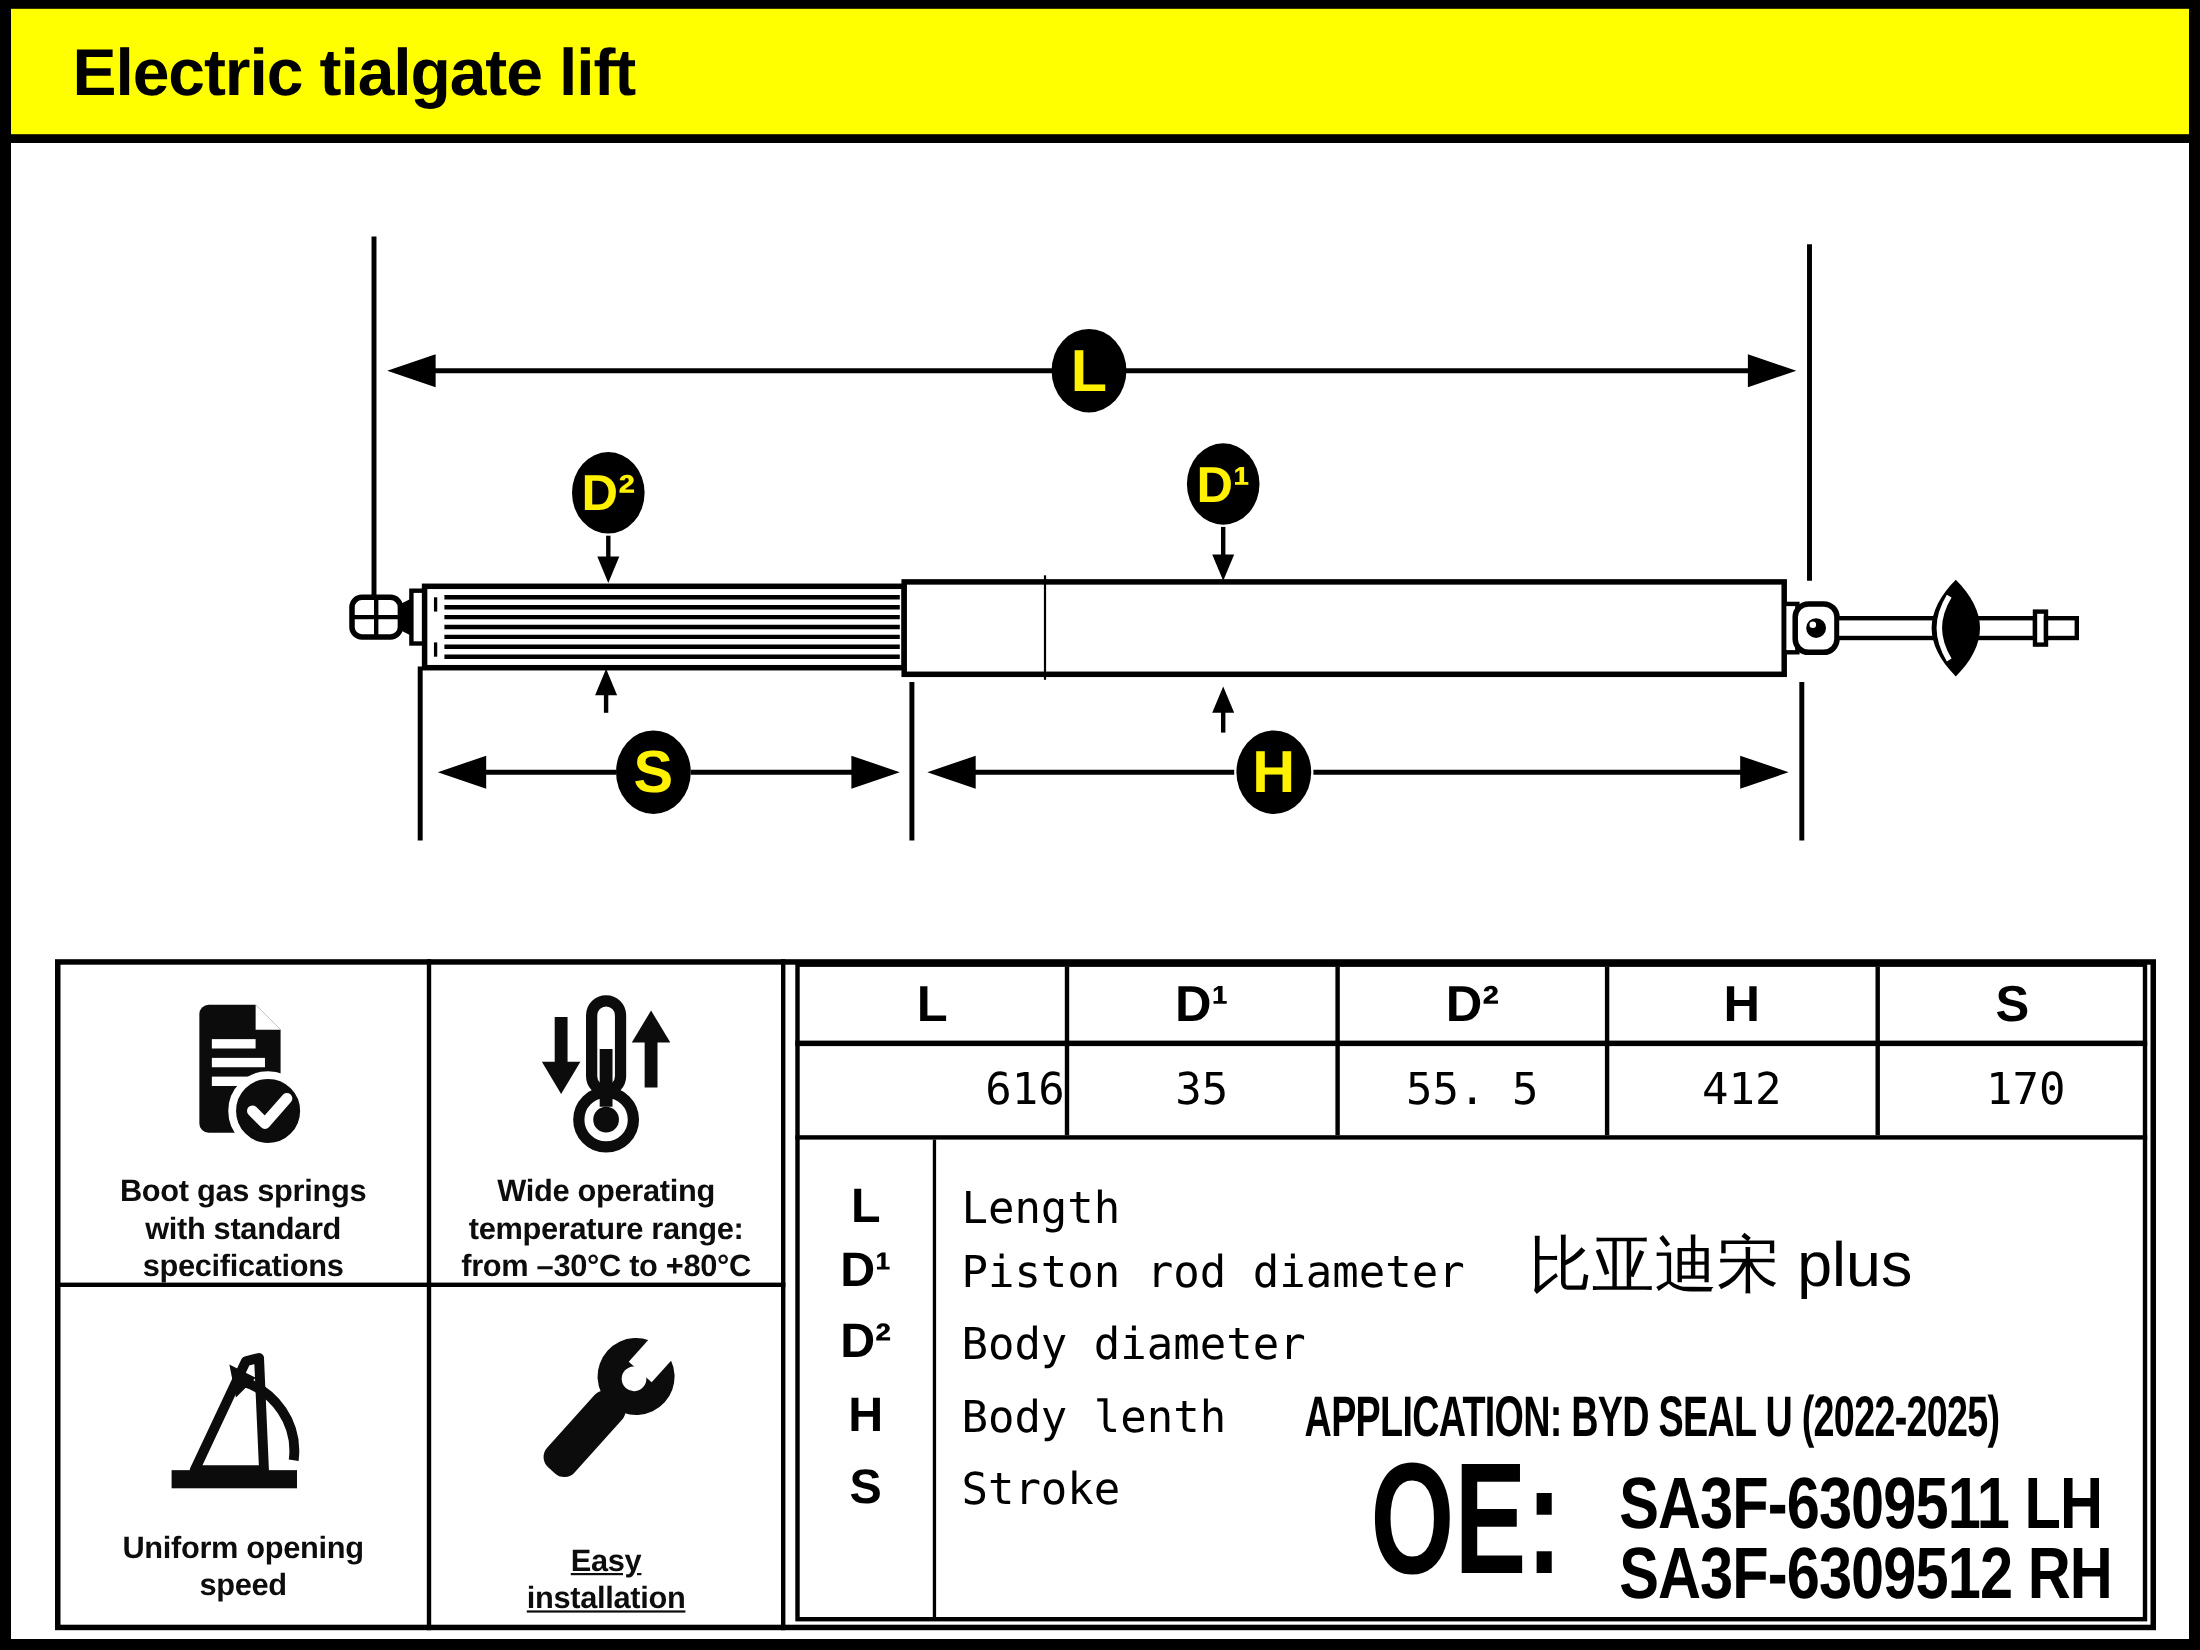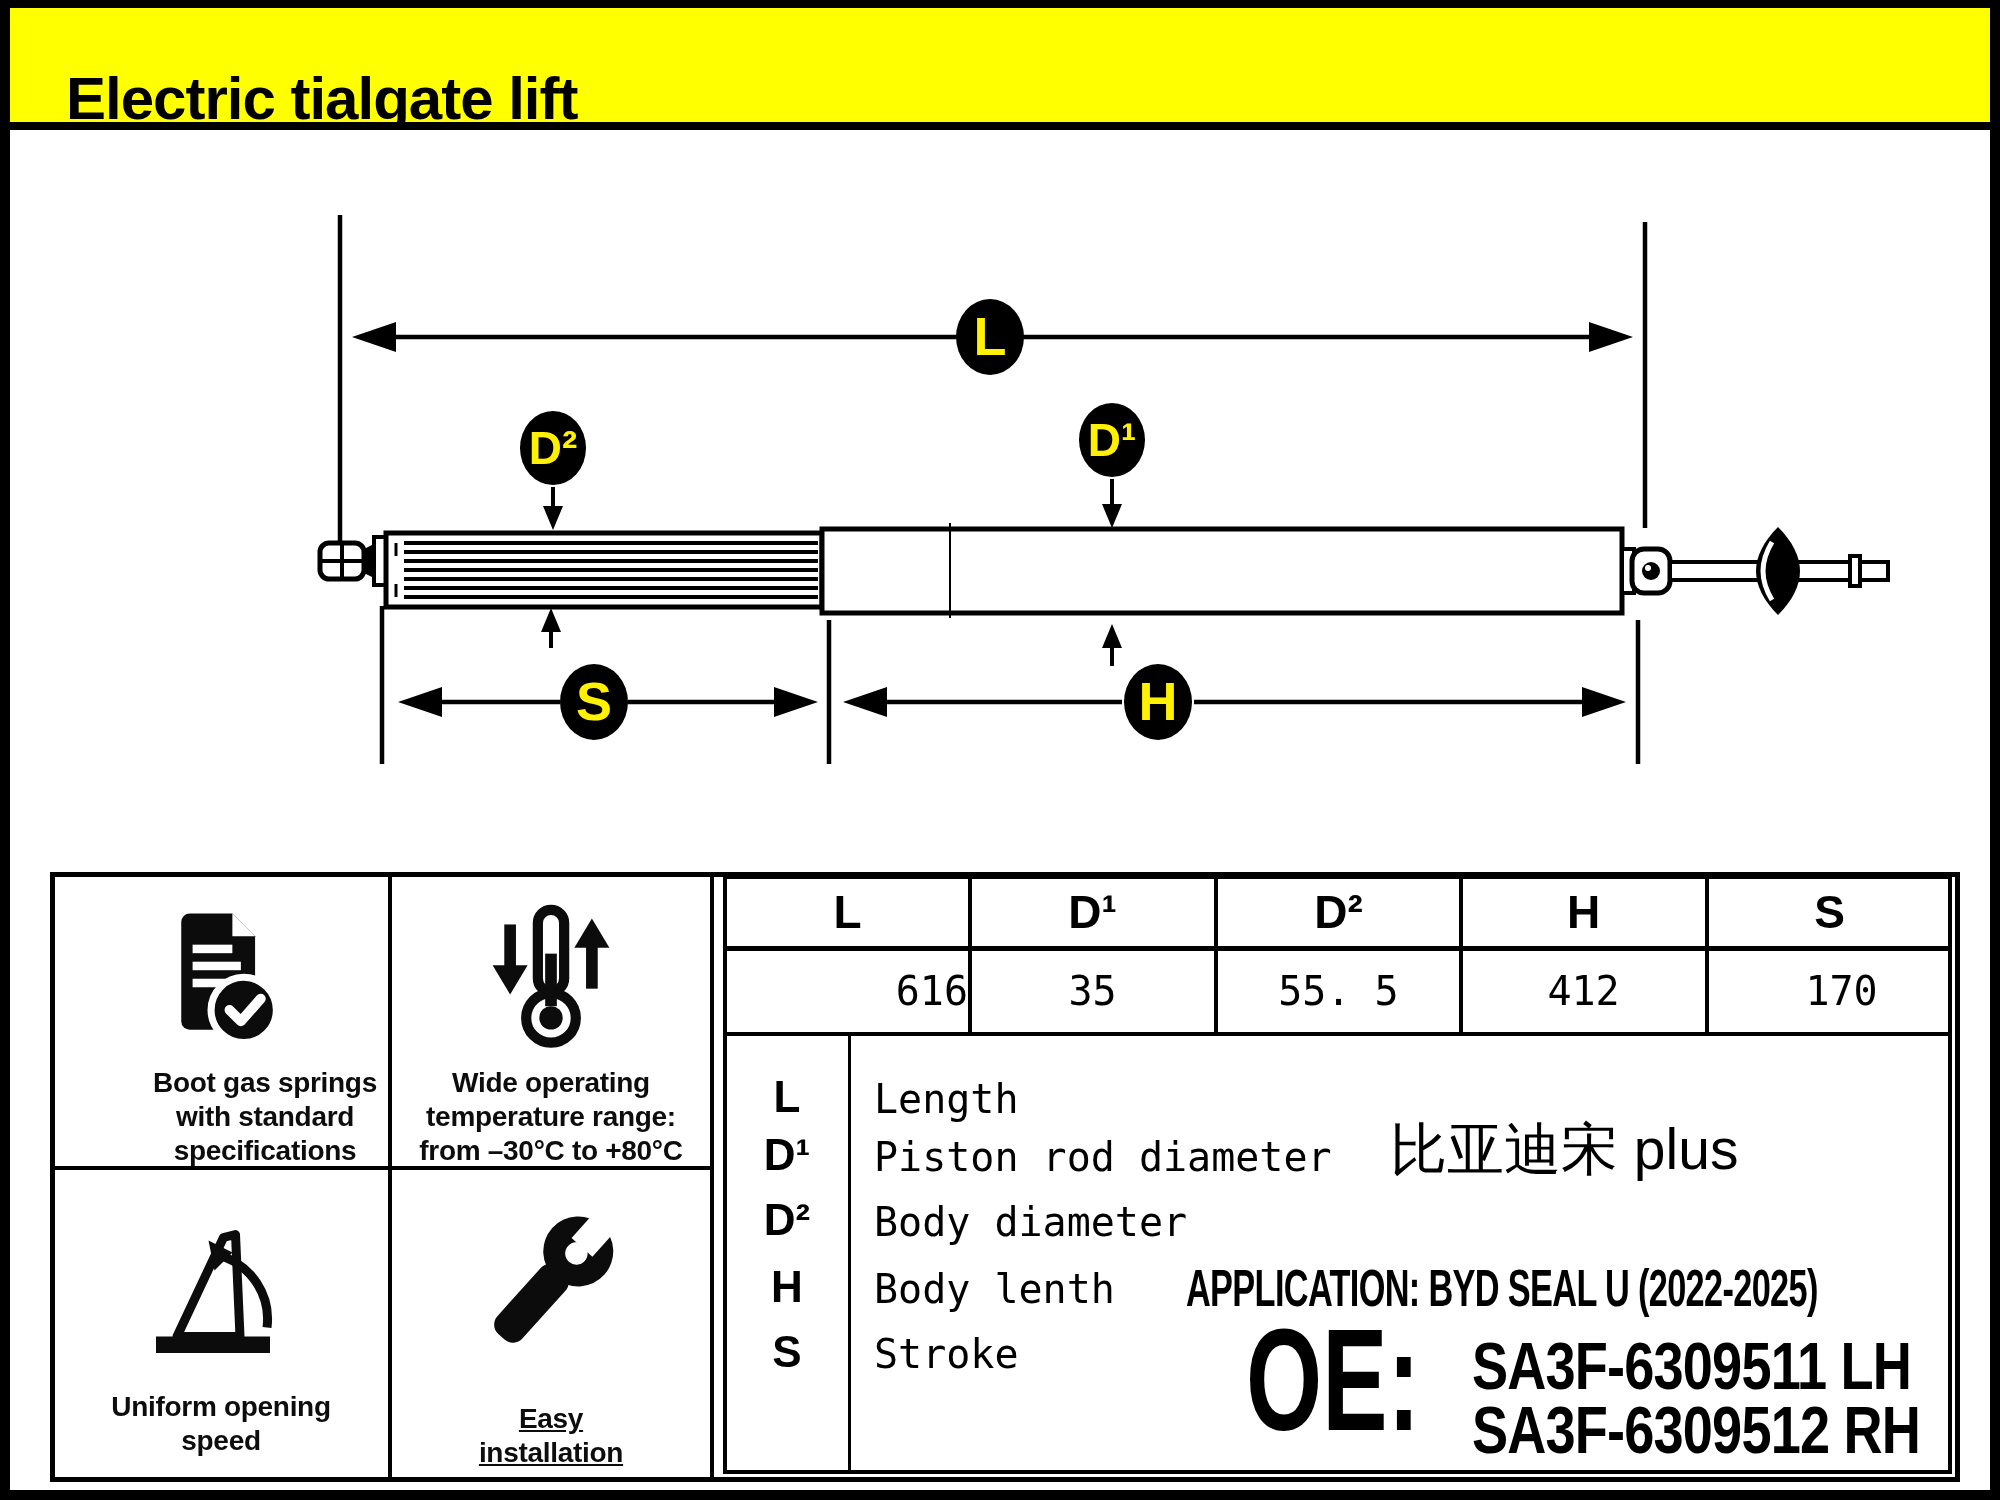--- a/index.html
+++ b/index.html
@@ -3,21 +3,21 @@
 <meta charset="utf-8">
 <style>
   html,body{margin:0;padding:0;background:#222;}
   .page{position:relative;width:2000px;height:1500px;background:#000;overflow:hidden;
         font-family:"Liberation Sans",sans-serif;color:#000;}
   .abs{position:absolute;}
 
   
   .banner{left:10px;top:8px;width:1980px;height:114px;background:#FFFF00;}
   .title{left:66px;top:8px;height:114px;line-height:116px;font-size:60px;font-weight:700;
-         letter-spacing:-1px;color:#000;white-space:nowrap;margin-top:33px;}
+         letter-spacing:-1px;color:#000;white-space:nowrap;}
 
   
   .canvas{left:10px;top:130px;width:1980px;height:1360px;background:#fff;}
 
   
   svg.diagram{left:0;top:128px;width:2000px;height:744px;}
   svg.diagram line{stroke:#000;}
   svg.diagram .bub{fill:#FFF100;font-weight:700;text-anchor:middle;
                    font-family:"Liberation Sans",sans-serif;}
 
@@ -181,21 +181,21 @@
 
   <svg class="abs" style="left:150px;top:902px;" width="142" height="162" viewBox="0 0 100 110">
     <path d="M28,6 h30 l16,16 v60 a6,6 0 0 1 -6,6 h-40 a6,6 0 0 1 -6,-6 v-70 a6,6 0 0 1 6,-6 z" fill="#0c0c0c"></path>
     <path d="M58,6 l16,16 h-16 z" fill="#fff"></path>
     <rect x="30" y="28" width="28" height="6" fill="#fff"></rect>
     <rect x="30" y="40" width="34" height="6" fill="#fff"></rect>
     <rect x="30" y="52" width="34" height="6" fill="#fff"></rect>
     <circle cx="66" cy="74" r="23" fill="#0c0c0c" stroke="#fff" stroke-width="5"></circle>
     <path d="M56,74 l8,8 l14,-16" fill="none" stroke="#fff" stroke-width="7" stroke-linecap="round" stroke-linejoin="round"></path>
   </svg>
-  <div class="abs caption" style="left:55px;top:1066px;width:332px;padding-left:44px;">Boot gas springs
+  <div class="abs caption" style="left:55px;top:1066px;width:332px;">Boot gas springs
 with standard
 specifications</div>
 
   <svg class="abs" style="left:478px;top:898px;" width="146" height="158" viewBox="0 0 100 108">
     <line x1="22" y1="18" x2="22" y2="52" stroke="#0c0c0c" stroke-width="8"></line>
     <polygon points="22,66 10,46 34,46" fill="#0c0c0c"></polygon>
     <line x1="78" y1="62" x2="78" y2="28" stroke="#0c0c0c" stroke-width="8"></line>
     <polygon points="78,14 66,34 90,34" fill="#0c0c0c"></polygon>
     <rect x="41" y="8" width="18" height="56" rx="9" fill="#fff" stroke="#0c0c0c" stroke-width="7"></rect>
     <circle cx="50" cy="82" r="17" fill="#fff" stroke="#0c0c0c" stroke-width="7"></circle>

